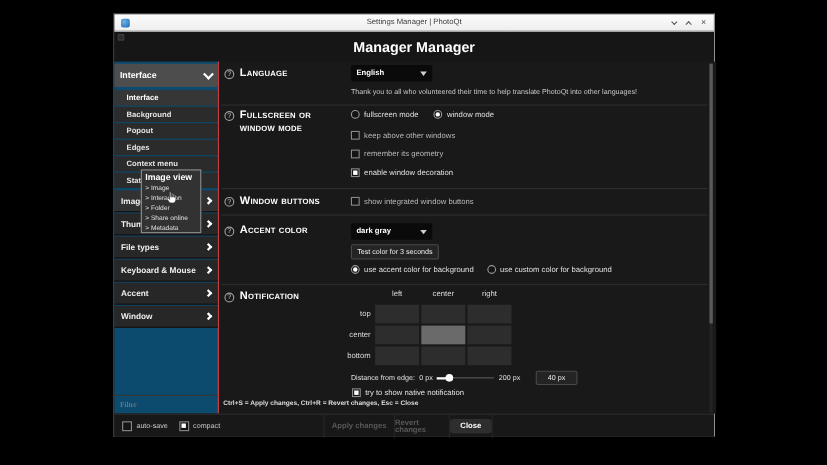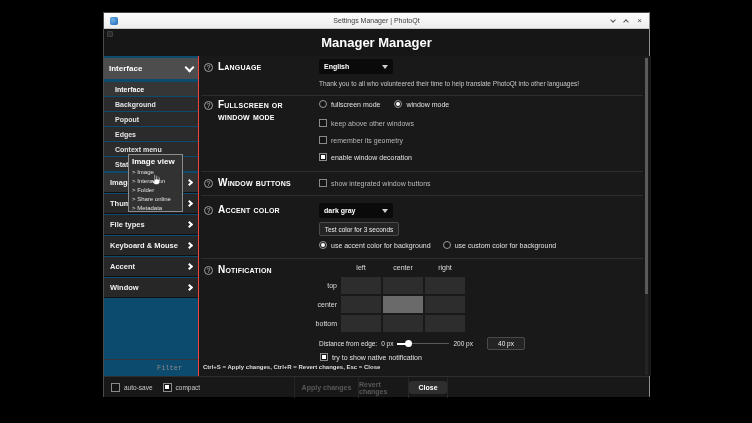--- a/index.html
+++ b/index.html
@@ -49,21 +49,21 @@
   .cat-item { left:0; width:94px; height:20px; background:#272727;
               border-bottom:1px solid #101010; display:flex; align-items:center;
               padding:0 6px; font-size:7.5px; font-weight:bold; color:#f0f0f0; }
   .cat-item.hover { background:#323232; }
   .chev-r { margin-left:auto; width:5px; height:5px;
             border-right:2px solid #fff; border-bottom:2px solid #fff; transform:rotate(-45deg); }
   #filter-box { left:0; top:303px; width:94px; height:17px; border-top:1px solid #363636;
                 display:flex; align-items:center; }
   #filter-input { width:100%; background:transparent; border:none; outline:none;
                   font-size:7px; color:#9a9a9a; padding-left:5px;
-                  font-family:Liberation Mono, monospace;margin-left:48px; }
+                  font-family:Liberation Serif, serif; }
   #filter-input::placeholder { color:#8a8a8a; opacity:1; }
 
   
   #tooltip { left:24px; top:98px; width:55px; height:58px; background:#323232;
              border:1px solid #8d8d8d; padding:2px 3px; z-index:30; }
   #tooltip .t-title { font-size:8px; font-weight:bold; color:#fff; margin-bottom:2px; }
   #tooltip .t-item { font-size:6px; color:#e0e0e0; line-height:9px; white-space:nowrap; }
 
   
   #content { left:95px; top:43px; width:452px; height:320px; background:#191919; }

